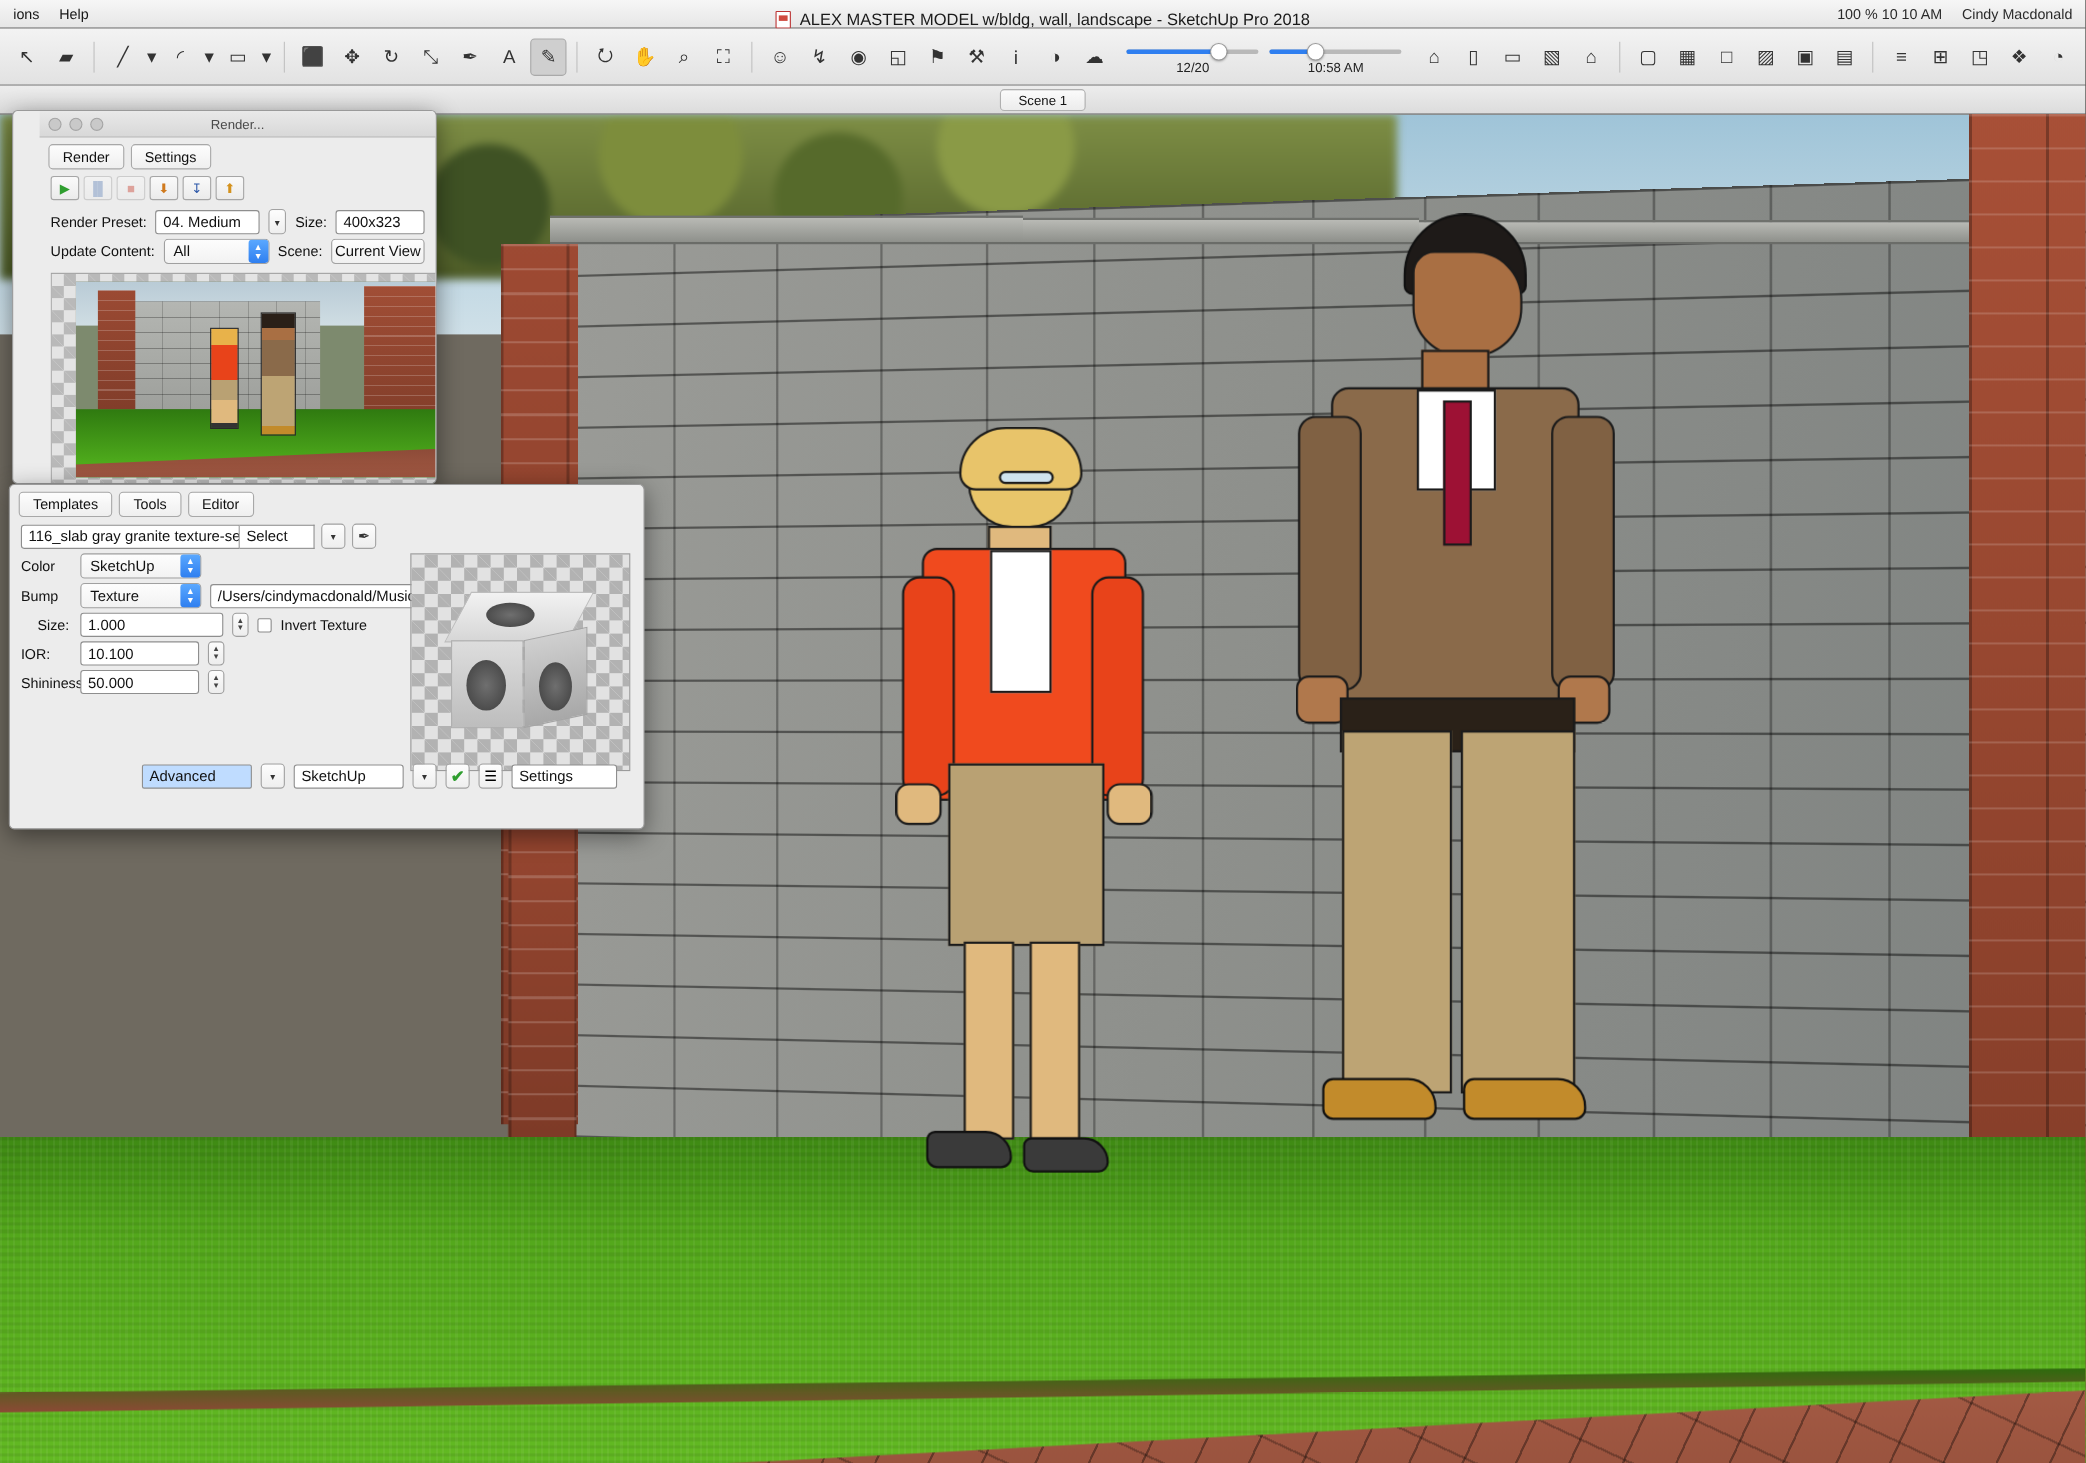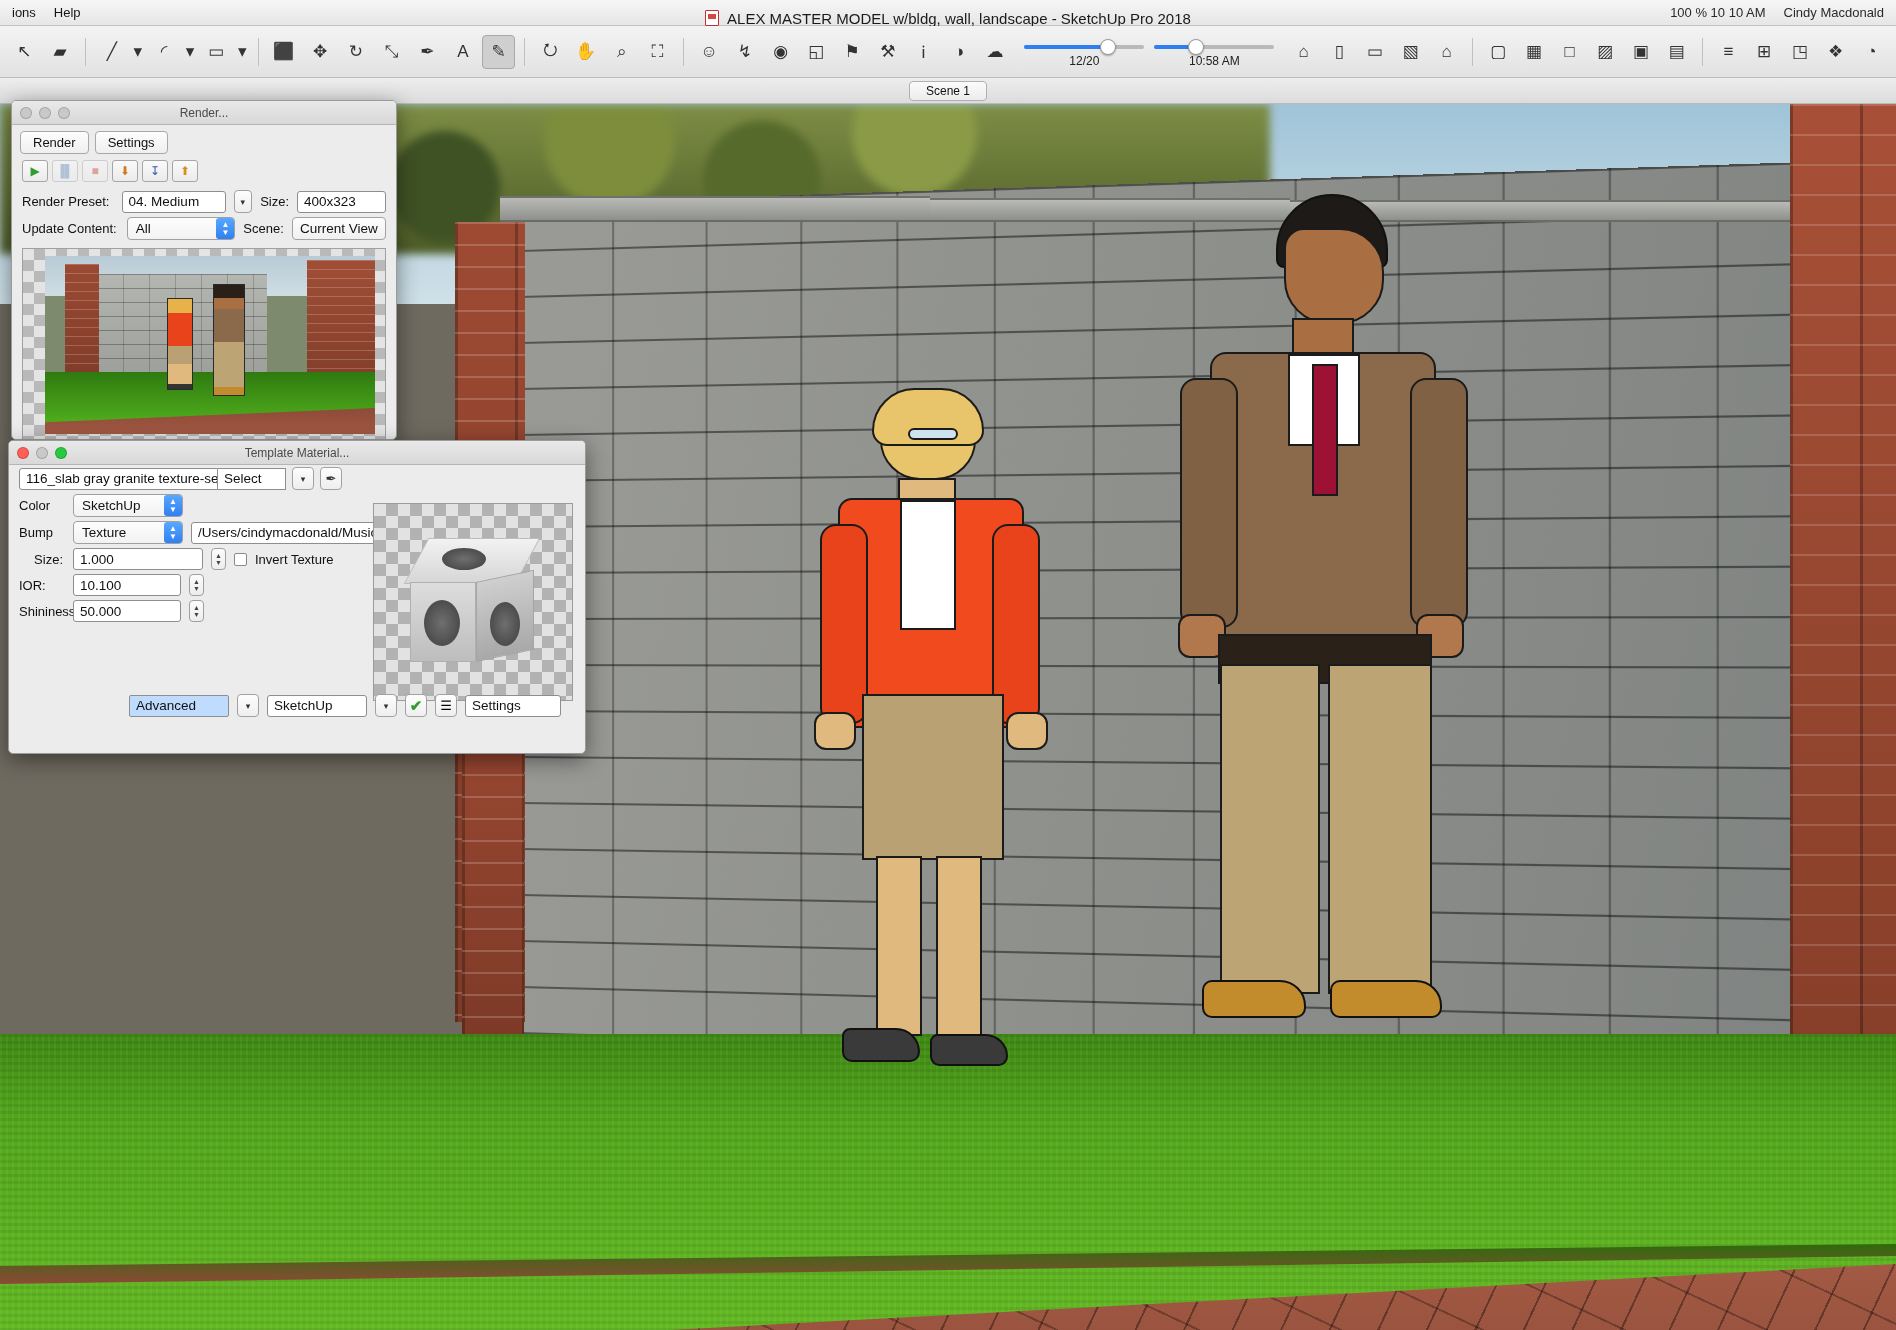--- a/index.html
+++ b/index.html
@@ -233,21 +233,21 @@
   }
   .stepper {
     width:15px; height:22px; border:1px solid #9f9f9f; border-radius:4px;
     background:linear-gradient(#fcfcfc,#ededed);
     display:flex; flex-direction:column; align-items:center; justify-content:center;
     font-size:7px; line-height:7px; color:#444;
   }
   .cbox { width:13px; height:13px; border:1px solid #8a8a8a; border-radius:2px; background:#fff; }
 
   
-  #render-win { left:11px; top:100px; width:386px; height:340px; }
+  #render-win { left:11px; top:100px; width:386px; height:340px;padding-left:24px; }
   .render-tools { display:flex; gap:4px; padding:2px 10px 6px; }
   .rt {
     width:26px; height:22px; border:1px solid #a6a6a6; border-radius:3px;
     background:linear-gradient(#fafafa,#ebebeb);
     display:flex; align-items:center; justify-content:center; font-size:12px;
   }
   .rt.disabled { opacity:.45; }
   #preview {
     margin:6px 10px 0; width:364px; height:196px;
     border:1px solid #a0a0a0;
@@ -528,29 +528,26 @@
       <div class="pv-grass"></div>
       <div class="pv-walk"></div>
       <div class="pv-fig" style="left:122px;top:42px;width:26px;height:92px;background:linear-gradient(#e8b24a 0 16%, #e8431a 16% 52%, #b9a173 52% 72%, #e0b97e 72% 95%, #333 95% 100%);border:1px solid #2a2a2a;"></div>
       <div class="pv-fig" style="left:168px;top:28px;width:32px;height:112px;background:linear-gradient(#2a2018 0 12%, #a96f43 12% 22%, #8a6a4a 22% 52%, #bda474 52% 93%, #c28b2b 93% 100%);border:1px solid #2a2a2a;"></div>
     </div>
   </div>
 
 </div>
 
 <div class="win" id="tm-win">
-  <div class="win-title">
-    <div class="traffic">
-      <span class="dot red"></span>
-      <span class="dot gray"></span>
-      <span class="dot grn"></span>
-    </div>
-    <span class="tt">Template Material...</span>
-  </div>
-
+
+  <div class="tabrow">
+    <div class="tabbtn">Templates</div>
+    <div class="tabbtn">Tools</div>
+    <div class="tabbtn">Editor</div>
+  </div>
 
   <div class="row" style="gap:0">
     <span class="tfield" style="width:199px;border-radius:3px 0 0 3px">116_slab gray granite texture-seamless</span>
     <span class="tfield" style="width:68px;border-radius:0;border-left:none">Select</span>
     <span class="chev" style="margin-left:6px">▾</span>
     <span class="chev" style="margin-left:6px;font-size:13px">✒</span>
   </div>
 
   <div class="row">
     <span class="lbl" style="width:46px">Color</span>

